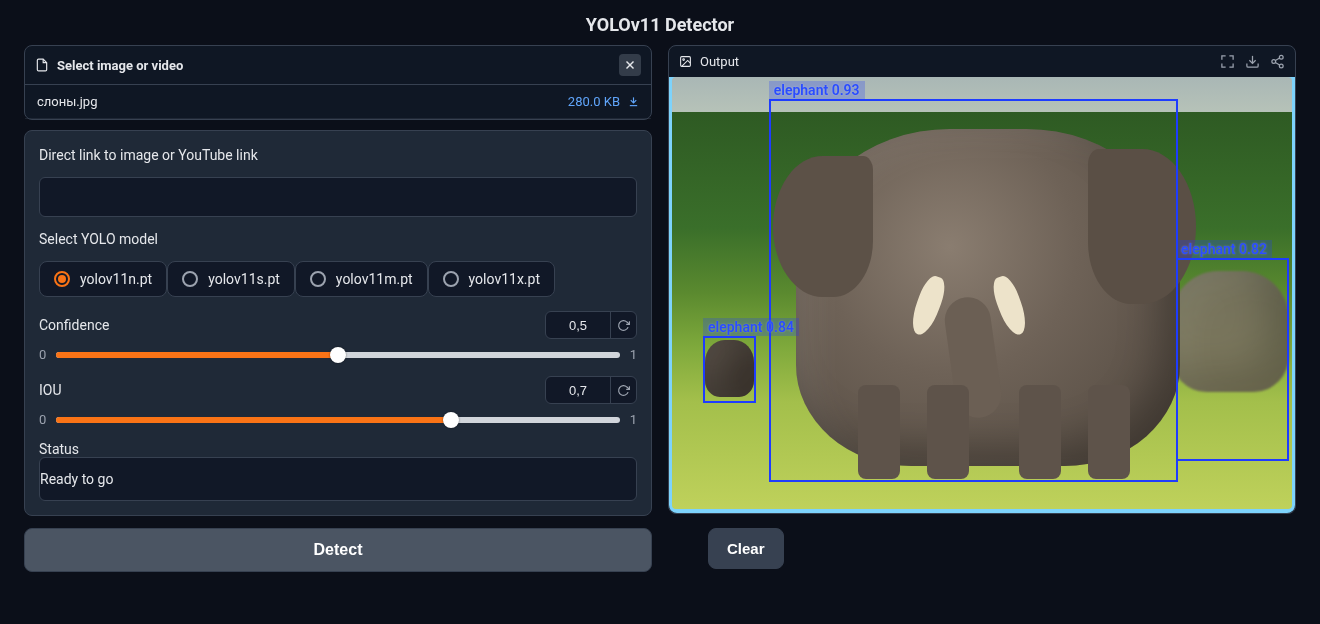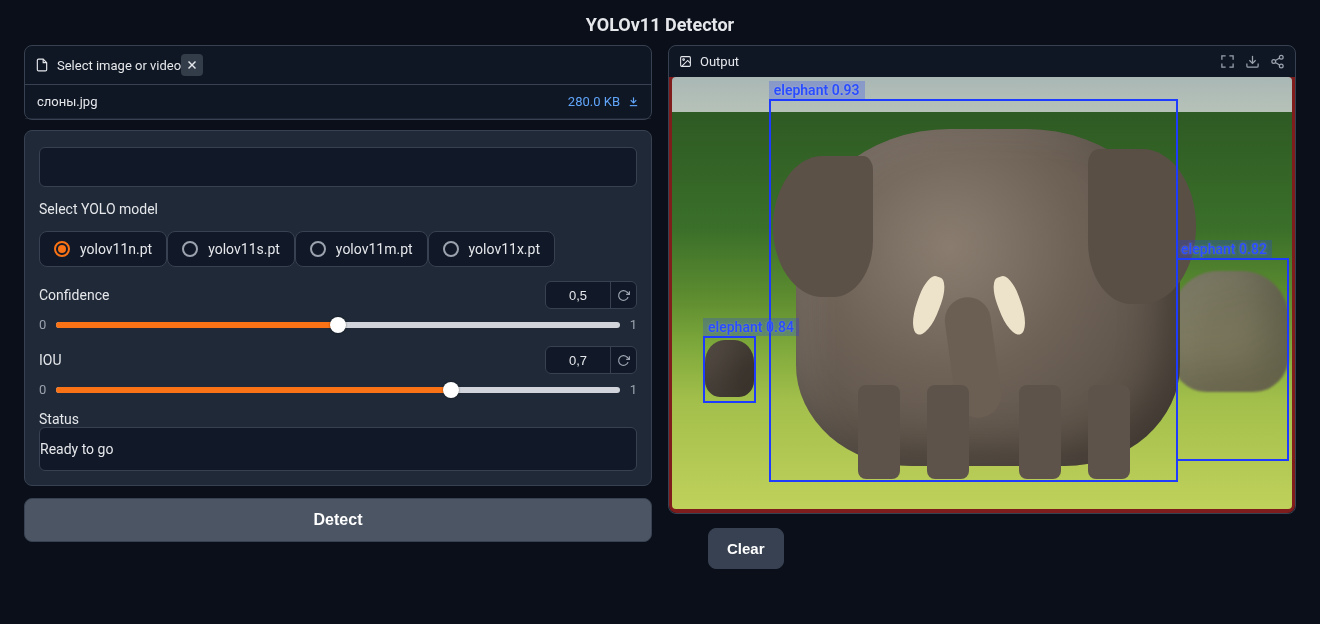--- a/index.html
+++ b/index.html
@@ -39,22 +39,24 @@
   }
   .col-left, .col-right { flex: 1; min-width: 0; }
   .panel {
     background: var(--panel-darker);
     border: 1px solid var(--border);
     border-radius: 8px;
   }
   .file-header {
     display: flex;
     align-items: center;
+    justify-content: space-between;
     padding: 8px 10px;
     border-bottom: 1px solid var(--border);
+    font-weight: bold;
   }
   .file-header-left {
     display: flex;
     align-items: center;
     gap: 8px;
     color: var(--text);
     font-size: 13px;
   }
   .file-row {
     display: flex;
@@ -215,21 +217,21 @@
     gap: 8px;
     font-size: 13px;
   }
   .output-header-right {
     display: flex;
     gap: 10px;
     color: var(--text-dim);
   }
   .icon-btn { cursor: pointer; display:flex; align-items:center; }
   .output-image-wrap {
-    background: #7f1d1d;
+    background: #7dd3fc;
     border-radius: 0 0 8px 8px;
     overflow: hidden;
     padding: 0 3px 4px 3px;
   }
   .output-image {
     position: relative;
     width: 100%;
     aspect-ratio: 610 / 425;
     border-radius: 4px;
     overflow: hidden;
@@ -358,20 +360,21 @@
                 <polyline points="6 9 12 15 18 9"></polyline>
                 <line x1="12" y1="3" x2="12" y2="15"></line>
                 <line x1="4" y1="21" x2="20" y2="21"></line>
               </svg>
           </span>
         </span>
       </div>
     </div>
 
     <div class="form-body">
+      <div class="label">Direct link to image or YouTube link</div>
       <input class="text-input" value="" style="">
 
       <div class="label">Select YOLO model</div>
       <div class="radio-group" id="model-radio-group">
           <div class="radio-item selected">
             <span class="radio-dot"></span>
             <span>yolov11n.pt</span>
           </div>
           <div class="radio-item">
             <span class="radio-dot"></span>

